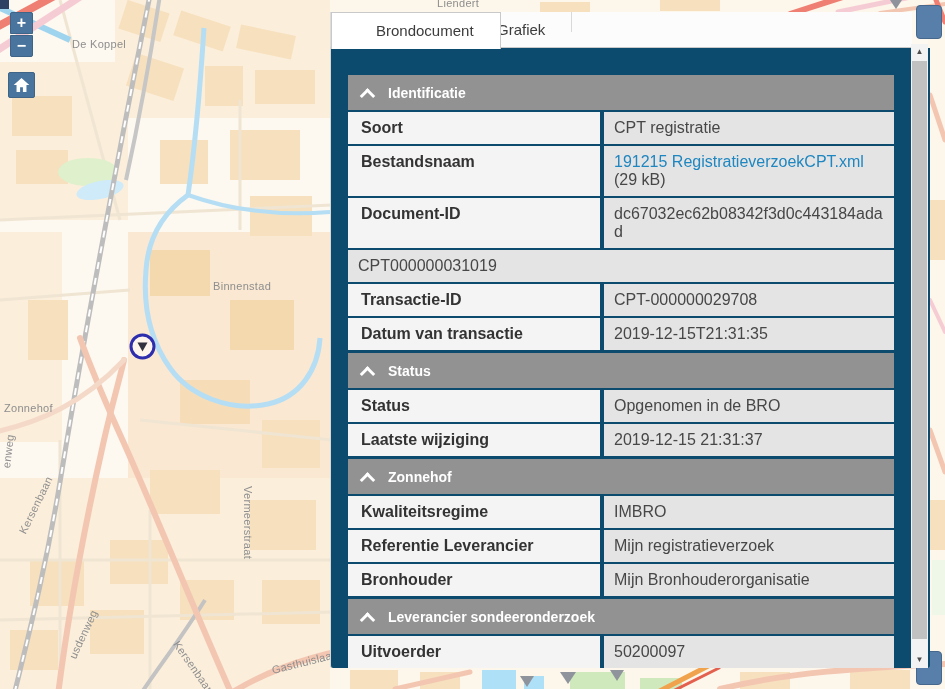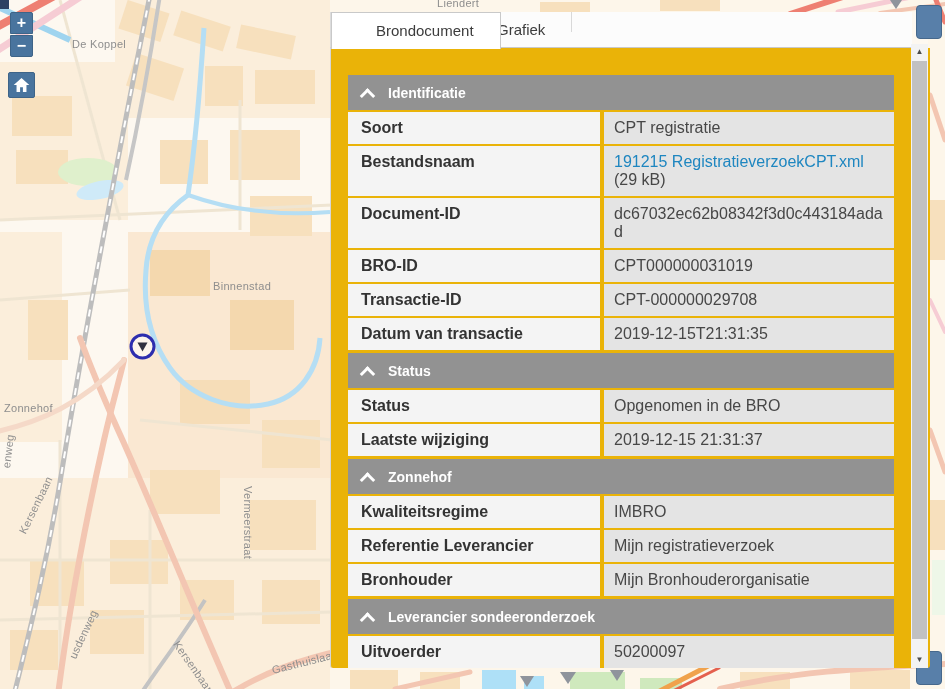--- a/index.html
+++ b/index.html
@@ -41,21 +41,21 @@
   }
   .tab{
     position:absolute;top:0;height:20px;line-height:35px;font-size:15px;color:#3c3c3c;
     padding:0 26px;cursor:pointer;box-sizing:border-box;
   }
   .tab.active{
     left:0;background:#fff;border:1px solid #c9c9c9;border-bottom:none;height:37px;z-index:2;padding-left:44px;
   }
   .tab.inactive{left:140px;border-right:1px solid #d9d9d9;}
   .panel-body{
-    position:absolute;left:0;top:36px;width:600px;height:620px;background:#eab308;
+    position:absolute;left:0;top:36px;width:600px;height:620px;background:#0c4a6e;
     border-left:1px solid #d7d7d7;box-sizing:border-box;border-radius:0 0 3px 3px;
     overflow:hidden;
   }
   .sections{padding:27px 0 0 17px;width:546px;}
   .section-header{
     height:35px;background:#929292;color:#fff;font-weight:bold;font-size:14px;
     display:flex;align-items:center;margin:3px 0 2px 0;cursor:pointer;
   }
   .section-header:first-child{margin-top:0;}
   .chev{
@@ -249,21 +249,20 @@
           </div>
           <div class="detail-row">
             <div class="cell-label">Bestandsnaam</div>
             <div class="cell-value"><a>191215 RegistratieverzoekCPT.xml</a><span> (29 kB)</span></div>
           </div>
           <div class="detail-row">
             <div class="cell-label">Document-ID</div>
             <div class="cell-value">dc67032ec62b08342f3d0c443184adad</div>
           </div>
           <div class="detail-row">
-            <div class="cell-label">BRO-ID</div>
             <div class="cell-value">CPT000000031019</div>
           </div>
           <div class="detail-row">
             <div class="cell-label">Transactie-ID</div>
             <div class="cell-value">CPT-000000029708</div>
           </div>
           <div class="detail-row">
             <div class="cell-label">Datum van transactie</div>
             <div class="cell-value">2019-12-15T21:31:35</div>
           </div>

